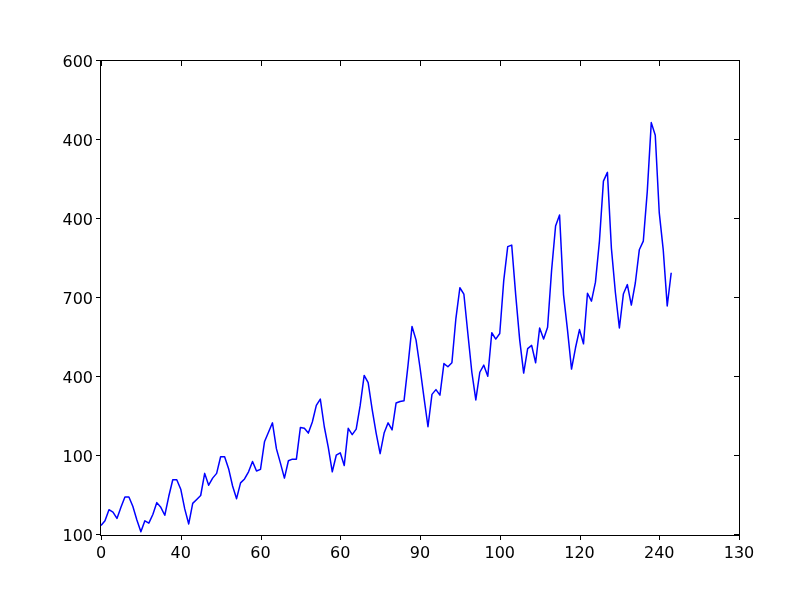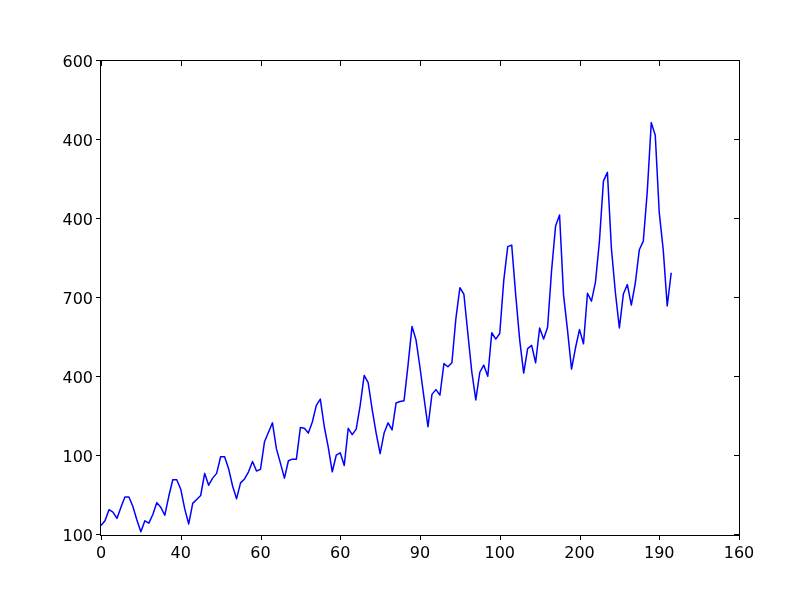--- a/index.html
+++ b/index.html
@@ -36,27 +36,27 @@
       <div class="tick xtick-top" style="left:37.5%"></div>
     <div class="xlabel" style="left:37.5%">60</div>
     <div class="tick xtick" style="left:50%"></div>
       <div class="tick xtick-top" style="left:50%"></div>
     <div class="xlabel" style="left:50%">90</div>
     <div class="tick xtick" style="left:62.5%"></div>
       <div class="tick xtick-top" style="left:62.5%"></div>
     <div class="xlabel" style="left:62.5%">100</div>
     <div class="tick xtick" style="left:75%"></div>
       <div class="tick xtick-top" style="left:75%"></div>
-    <div class="xlabel" style="left:75%">200</div>
+    <div class="xlabel" style="left:75%">120</div>
     <div class="tick xtick" style="left:87.5%"></div>
       <div class="tick xtick-top" style="left:87.5%"></div>
-    <div class="xlabel" style="left:87.5%">190</div>
+    <div class="xlabel" style="left:87.5%">240</div>
     <div class="tick xtick" style="left:100%"></div>
       <div class="tick xtick-top" style="left:100%"></div>
-    <div class="xlabel" style="left:100%">160</div>
+    <div class="xlabel" style="left:100%">130</div>
 
     <div class="tick ytick" style="bottom:0%"></div>
       <div class="tick ytick-right" style="bottom:0%"></div>
     <div class="ylabel" style="bottom:0%">100</div>
     <div class="tick ytick" style="bottom:16.6667%"></div>
       <div class="tick ytick-right" style="bottom:16.6667%"></div>
     <div class="ylabel" style="bottom:16.6667%">100</div>
     <div class="tick ytick" style="bottom:33.3333%"></div>
       <div class="tick ytick-right" style="bottom:33.3333%"></div>
     <div class="ylabel" style="bottom:33.3333%">400</div>

